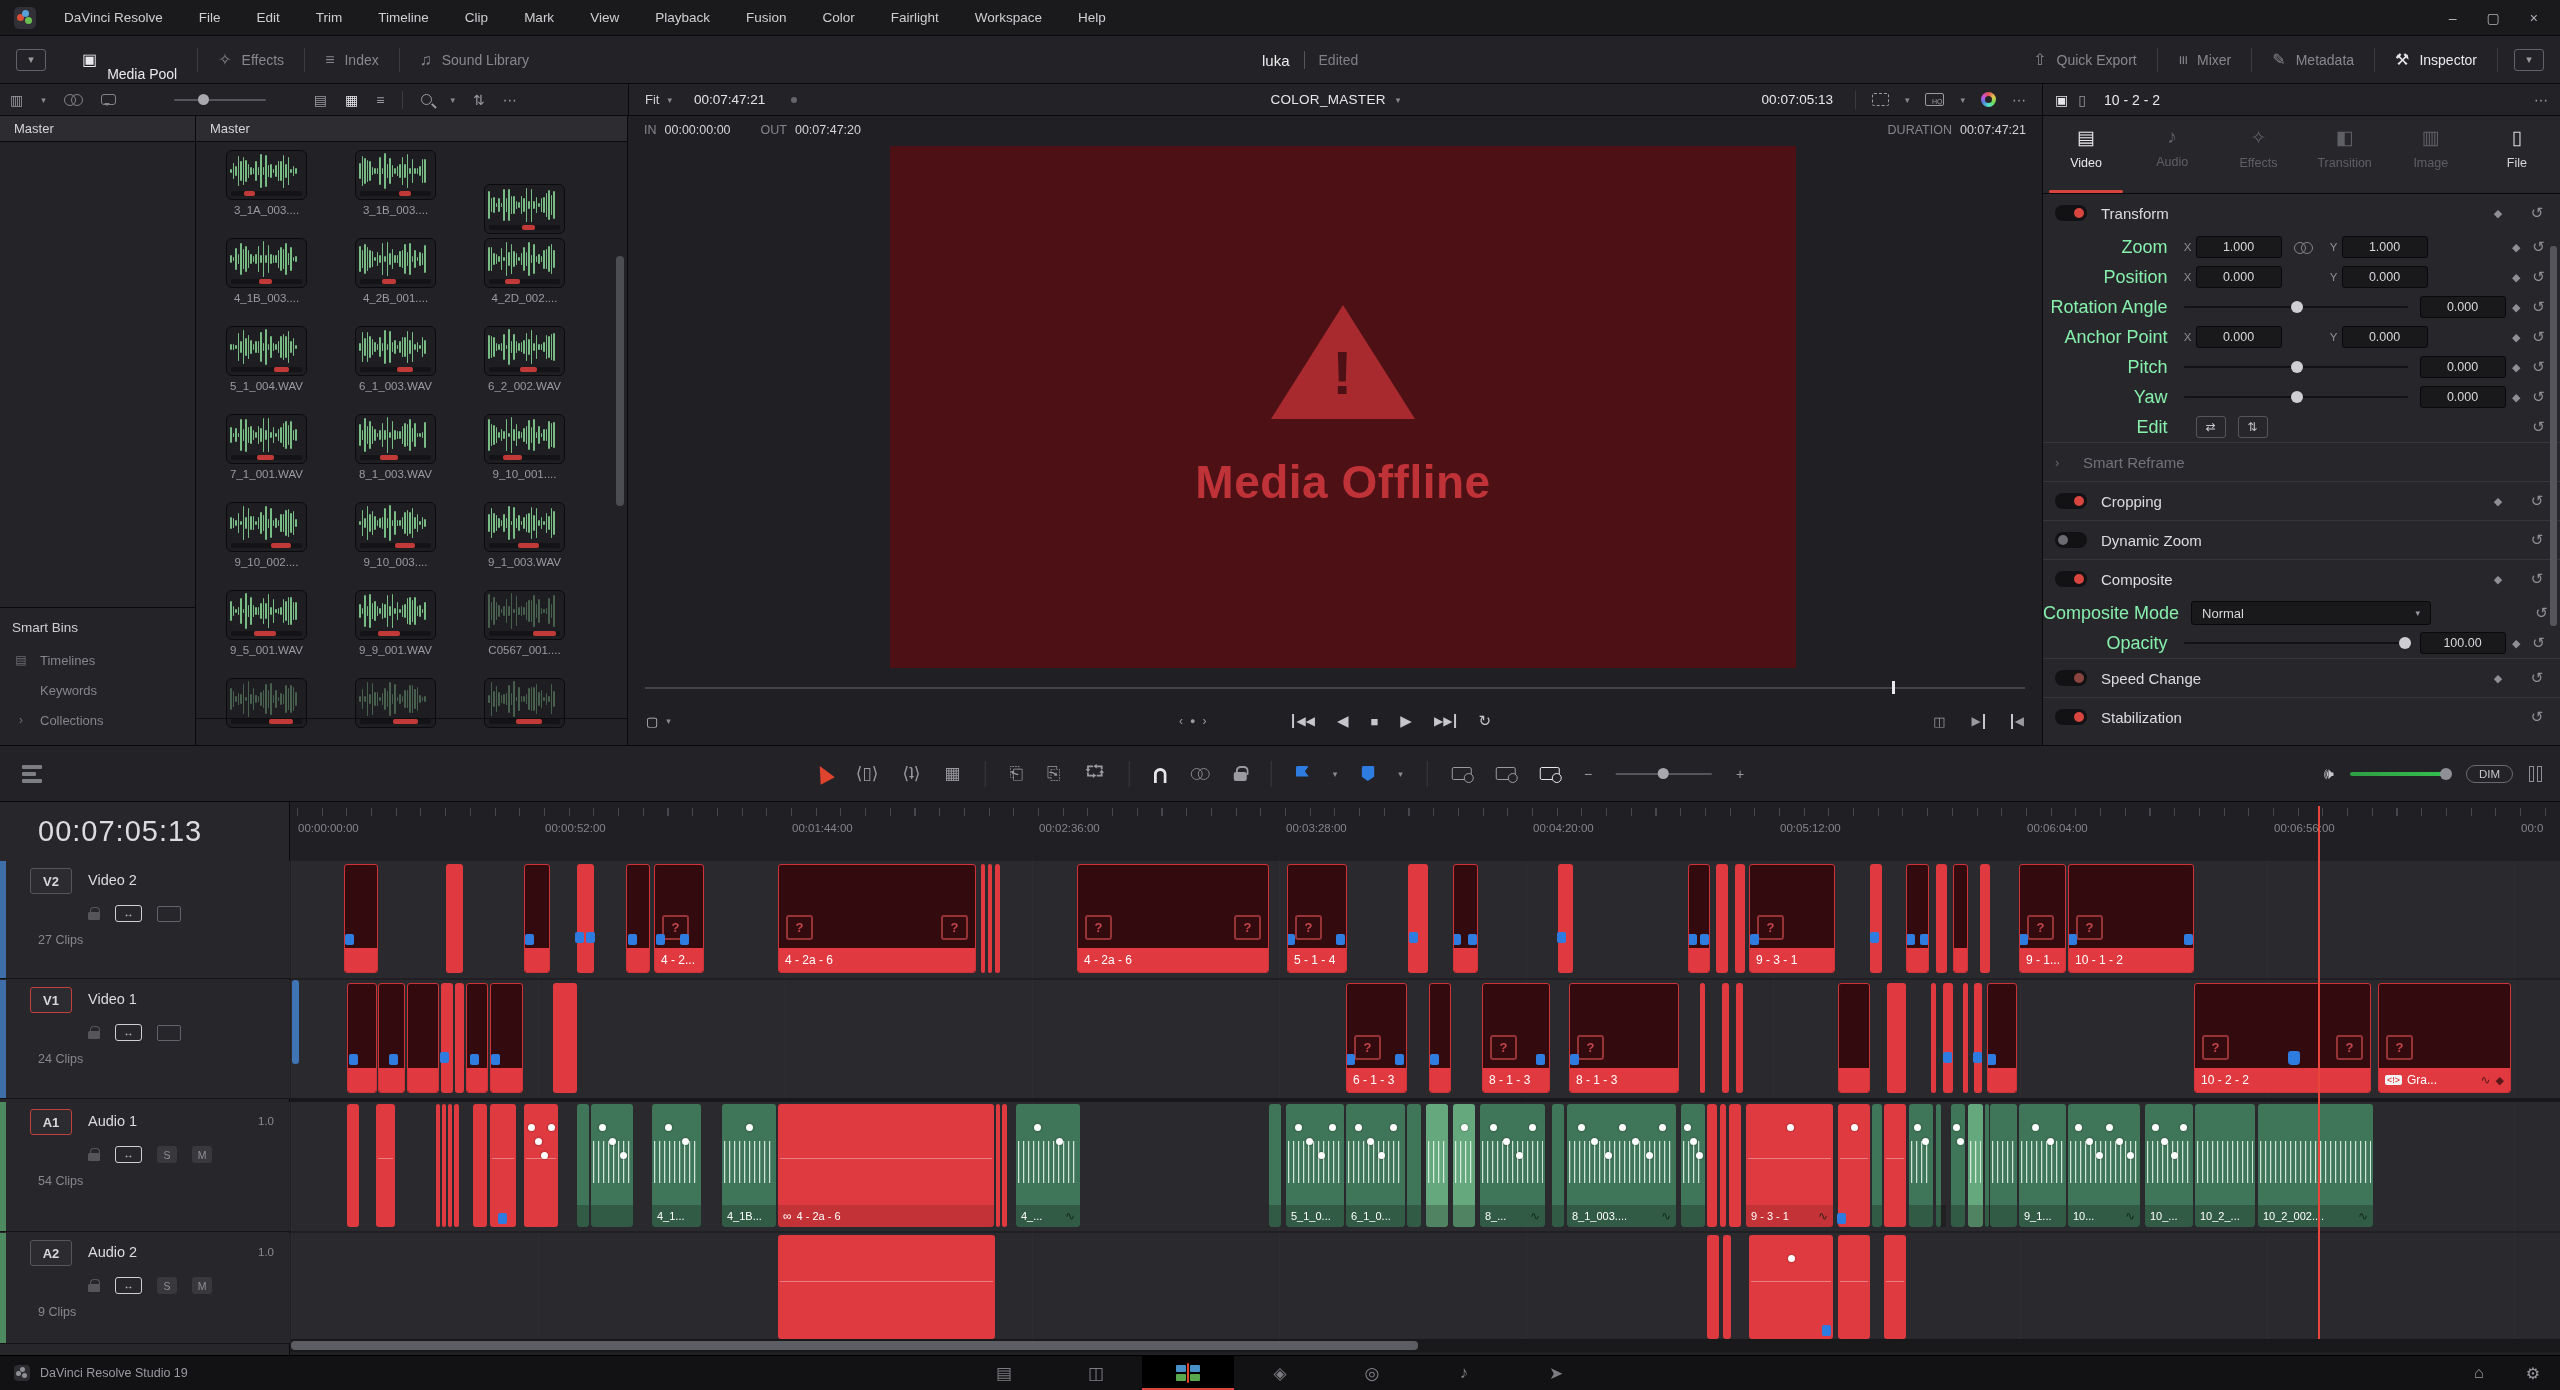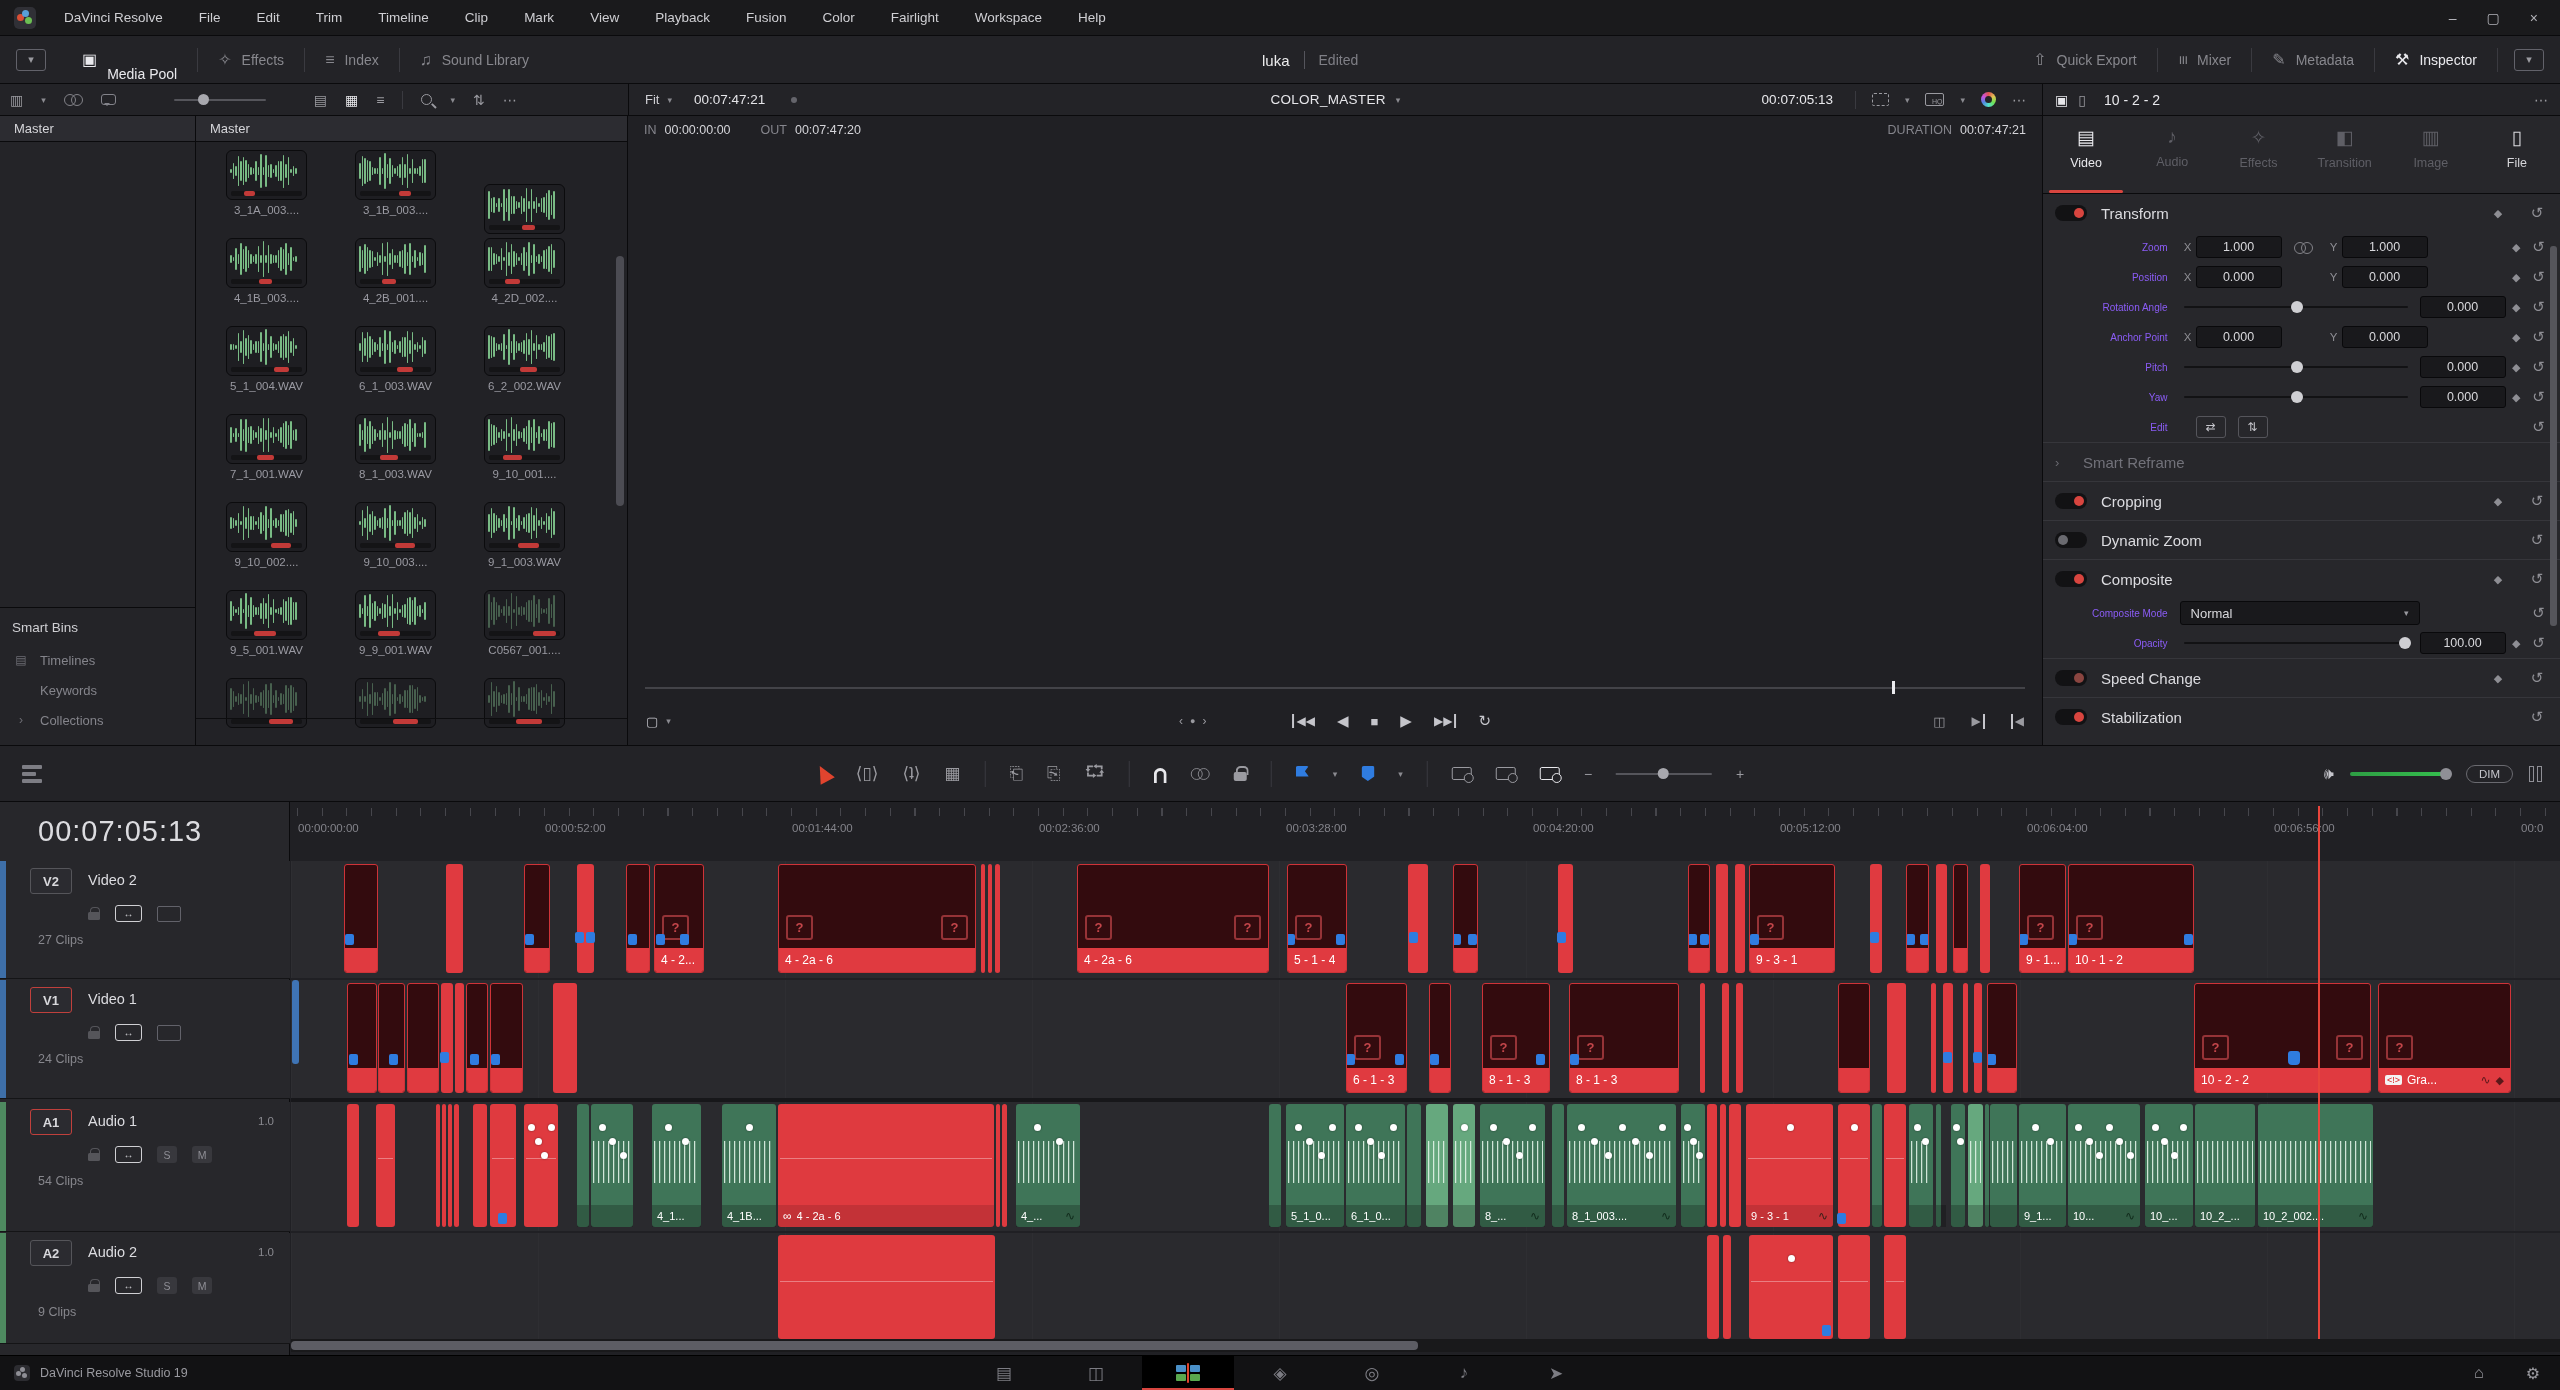--- a/index.html
+++ b/index.html
@@ -116,21 +116,21 @@
   .toggle{width:32px;height:16px;border-radius:9px;background:#121214;position:relative;flex:none}
   .toggle b{position:absolute;top:3px;width:10px;height:10px;border-radius:50%;background:#6a6a70}
   .toggle.on b{right:3px;background:#d8453f}
   .toggle.dim b{right:3px;background:#8a4540}
   .toggle.off b{left:3px}
   .chev{color:#6a6a70;font-size:13px;width:14px}
   .ikf{width:24px;text-align:center;color:#8e8e94;font-size:11px}
   .irst{width:26px;text-align:center;color:#8e8e94;font-size:15px}
   .idiv{height:1px;background:#36363b;margin:0}
   .irow{display:flex;align-items:center;height:30px;padding-right:10px}
-  .ilabel{width:152px;text-align:right;padding-right:12px;font-size:10px;color:#8b5cf6;white-space:nowrap}
+  .ilabel{width:152px;text-align:right;padding-right:12px;font-size:18px;color:#86efac;white-space:nowrap}
   .ictrl{width:326px;display:flex;align-items:center;flex:none}
   .axis{width:16px;color:#8e8e94;font-size:11.5px;text-align:center}
   .valbox{width:86px;height:22px;background:#19191c;border:1px solid #09090b;border-radius:3px;color:#d8d8dc;font-size:12.5px;display:flex;align-items:center;justify-content:center}
   .linkslot{width:44px;display:flex;justify-content:center}
   .sltrack{flex:1;height:2px;background:#121214;border-radius:1px;position:relative;margin:0 12px 0 4px}
   .sltrack b{position:absolute;top:-5px;width:12px;height:12px;border-radius:50%;background:#cfcfd3}
   .flipbtn{width:30px;height:22px;border:1px solid #55555b;border-radius:3px;color:#c5c5cb;font-size:12px;display:flex;align-items:center;justify-content:center;margin-right:12px}
   .dropdown{width:240px;height:24px;background:#19191c;border:1px solid #09090b;border-radius:3px;display:flex;align-items:center;padding:0 10px;color:#d8d8dc;font-size:13px}
   .dropdown .dd-car{margin-left:auto;font-size:9px;color:#9a9aa0}
   #ins-scroll{position:absolute;right:3px;top:130px;width:7px;height:380px;background:#55555b;border-radius:3px}
@@ -1176,20 +1176,24 @@
     <div id="inout">
       <span>IN</span>
       <span class="tcv">00:00:00:00</span>
       <span style="width:14px"></span>
       <span>OUT</span>
       <span class="tcv">00:07:47:20</span>
       <span class="right">
         <span>DURATION</span>
         <span class="tcv">00:07:47:21</span>
       </span>
+    </div>
+    <div id="vcanvas">
+      <div class="tri"></div>
+      <div id="offline-text">Media Offline</div>
     </div>
     <div id="vscrub"></div>
     <div id="vscrub-ph"></div>
     <div id="transport">
       <span class="tbtn" style="font-size:13px">▢</span>
       <span class="caret" style="margin-left:8px">▾</span>
       <span id="vt-ctr">
         <span class="jog">
             <span>‹</span>
             <span style="font-size:9px">●</span>

